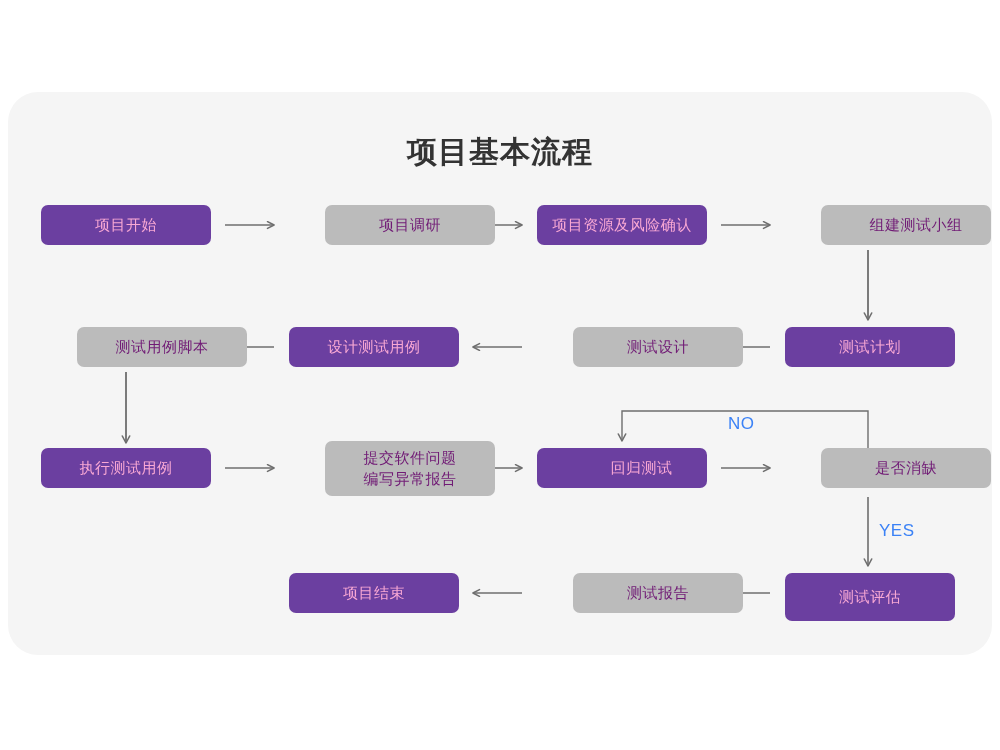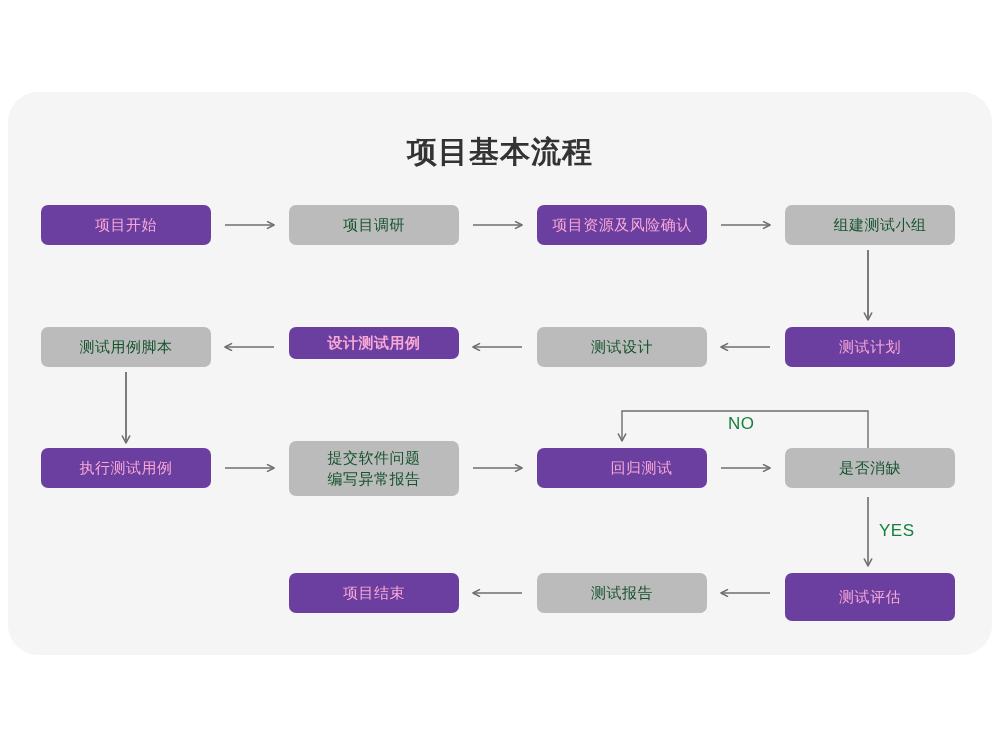--- a/index.html
+++ b/index.html
@@ -70,29 +70,30 @@
     letter-spacing: 0.5px;
     font-family: "Liberation Sans", "DejaVu Sans", sans-serif;
     user-select: none;
   }
   .node.purple {
     background: #6b3fa0;
     color: #f9a8d4;
   }
   .node.gray {
     background: #bbbbbb;
-    color: #14532d;
+    color: #701a75;
+    margin-left: 36px;
   }
   .node-label { white-space: pre-line; display: block; }
 
   
   .edge-label {
     position: absolute;
     font-size: 17px;
-    color: #15803d;
+    color: #3b82f6;
     letter-spacing: 0.5px;
     font-family: "Liberation Sans", "DejaVu Sans", sans-serif;
     user-select: none;
   }
 </style>
 </head>
 <body>
 
 <div id="stage">
 
@@ -149,21 +150,21 @@
   <div class="node purple" style="left:537px; top:205px; width:170px; height:40px;">
     <span class="node-label">项目资源及风险确认</span>
   </div>
   <div class="node gray" style="left:785px; top:205px; width:170px; height:40px;padding-left:20px;">
     <span class="node-label">组建测试小组</span>
   </div>
 
   <div class="node gray" style="left:41px; top:327px; width:170px; height:40px;">
     <span class="node-label">测试用例脚本</span>
   </div>
-  <div class="node purple" style="left:289px; top:327px; width:170px; height:32px;font-weight:bold;">
+  <div class="node purple" style="left:289px; top:327px; width:170px; height:40px;">
     <span class="node-label">设计测试用例</span>
   </div>
   <div class="node gray" style="left:537px; top:327px; width:170px; height:40px;">
     <span class="node-label">测试设计</span>
   </div>
   <div class="node purple" style="left:785px; top:327px; width:170px; height:40px;text-align:center;">
     <span class="node-label">测试计划</span>
   </div>
 
   <div class="node purple" style="left:41px; top:448px; width:170px; height:40px;">

